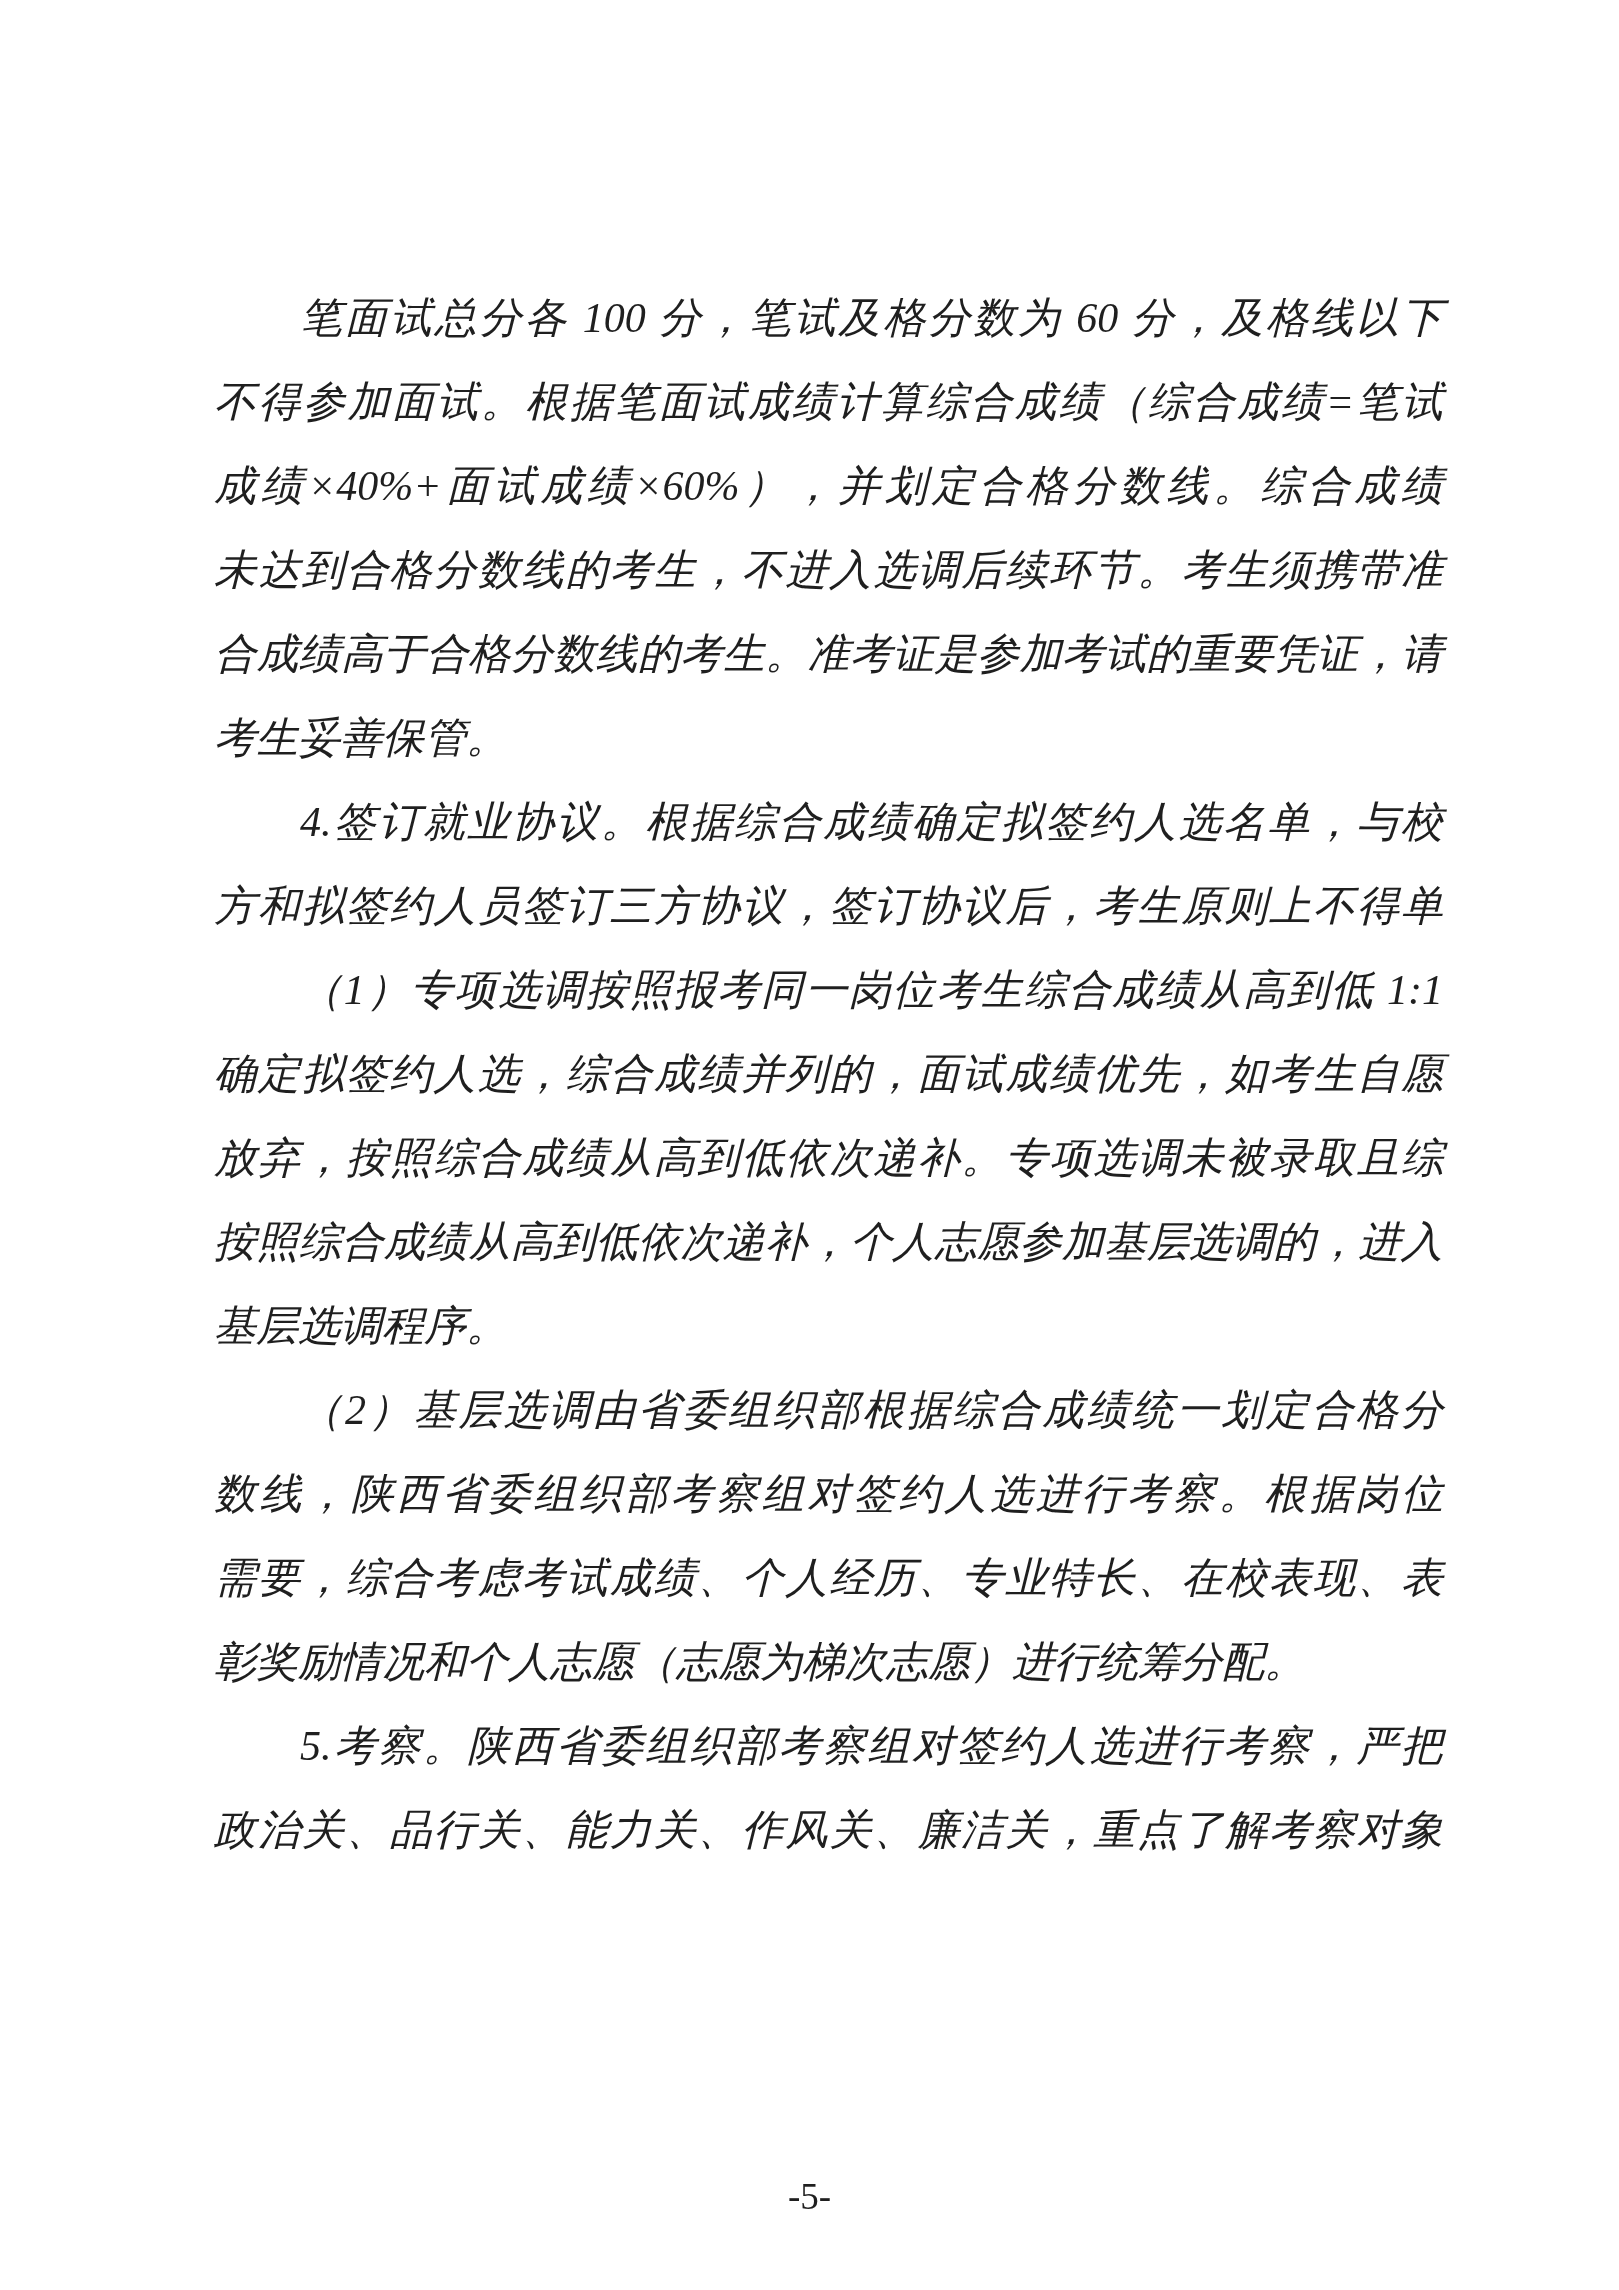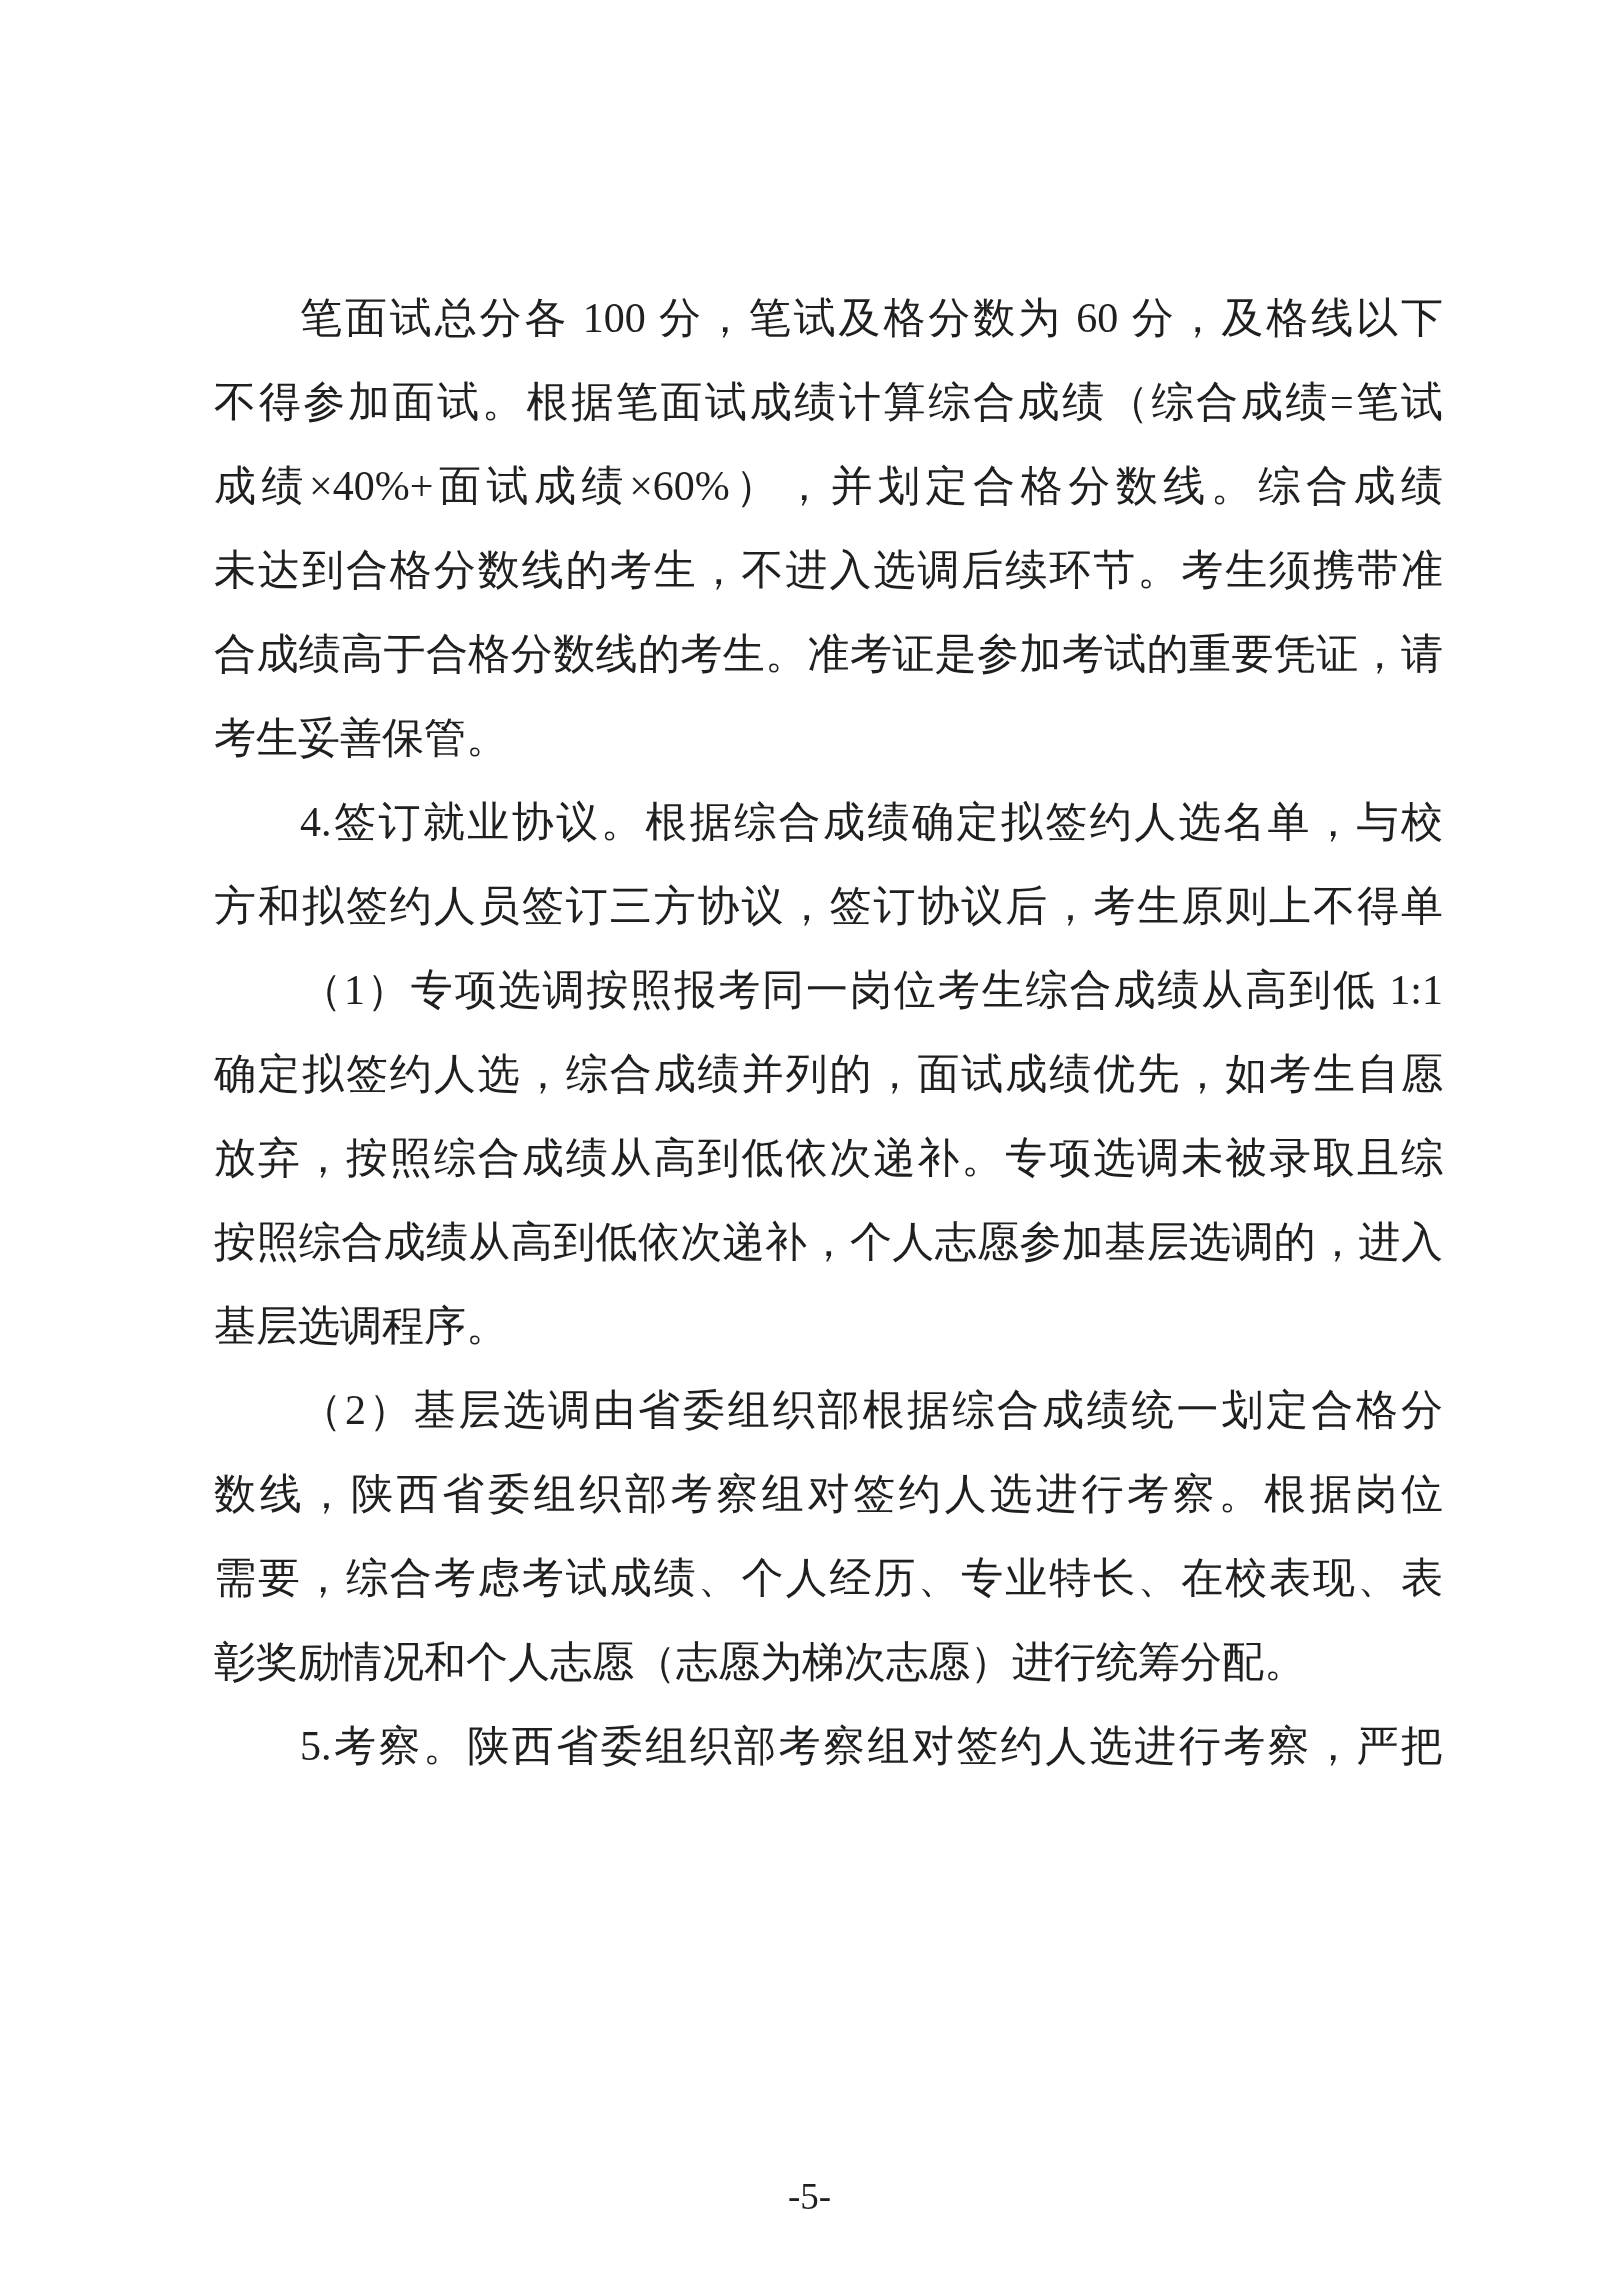--- a/index.html
+++ b/index.html
@@ -34,20 +34,21 @@
     padding: 0;
   }
   .line {
     height: 84px;
     line-height: 84px;
     font-size: 42px;
     white-space: nowrap;
     text-align: justify;
     text-align-last: justify;
     overflow: visible;
+    font-style: italic;
   }
   .line.first {
     padding-left: 86px;
   }
   .line.end {
     text-align: right;
     text-align-last: left;
   }
   .footer {
     position: absolute;
@@ -90,19 +91,20 @@
 
     <div class="para">
       <div class="line first">（2）基层选调由省委组织部根据综合成绩统一划定合格分</div>
       <div class="line">数线，陕西省委组织部考察组对签约人选进行考察。根据岗位</div>
       <div class="line">需要，综合考虑考试成绩、个人经历、专业特长、在校表现、表</div>
       <div class="line end">彰奖励情况和个人志愿（志愿为梯次志愿）进行统筹分配。</div>
     </div>
 
     <div class="para">
       <div class="line first">5.考察。陕西省委组织部考察组对签约人选进行考察，严把</div>
+      <div class="line">政治关、品行关、能力关、作风关、廉洁关，重点了解考察对象</div>
     </div>
 
   </div>
 
   <div class="footer">-5-</div>
 </div>
 
 
 </body></html>

